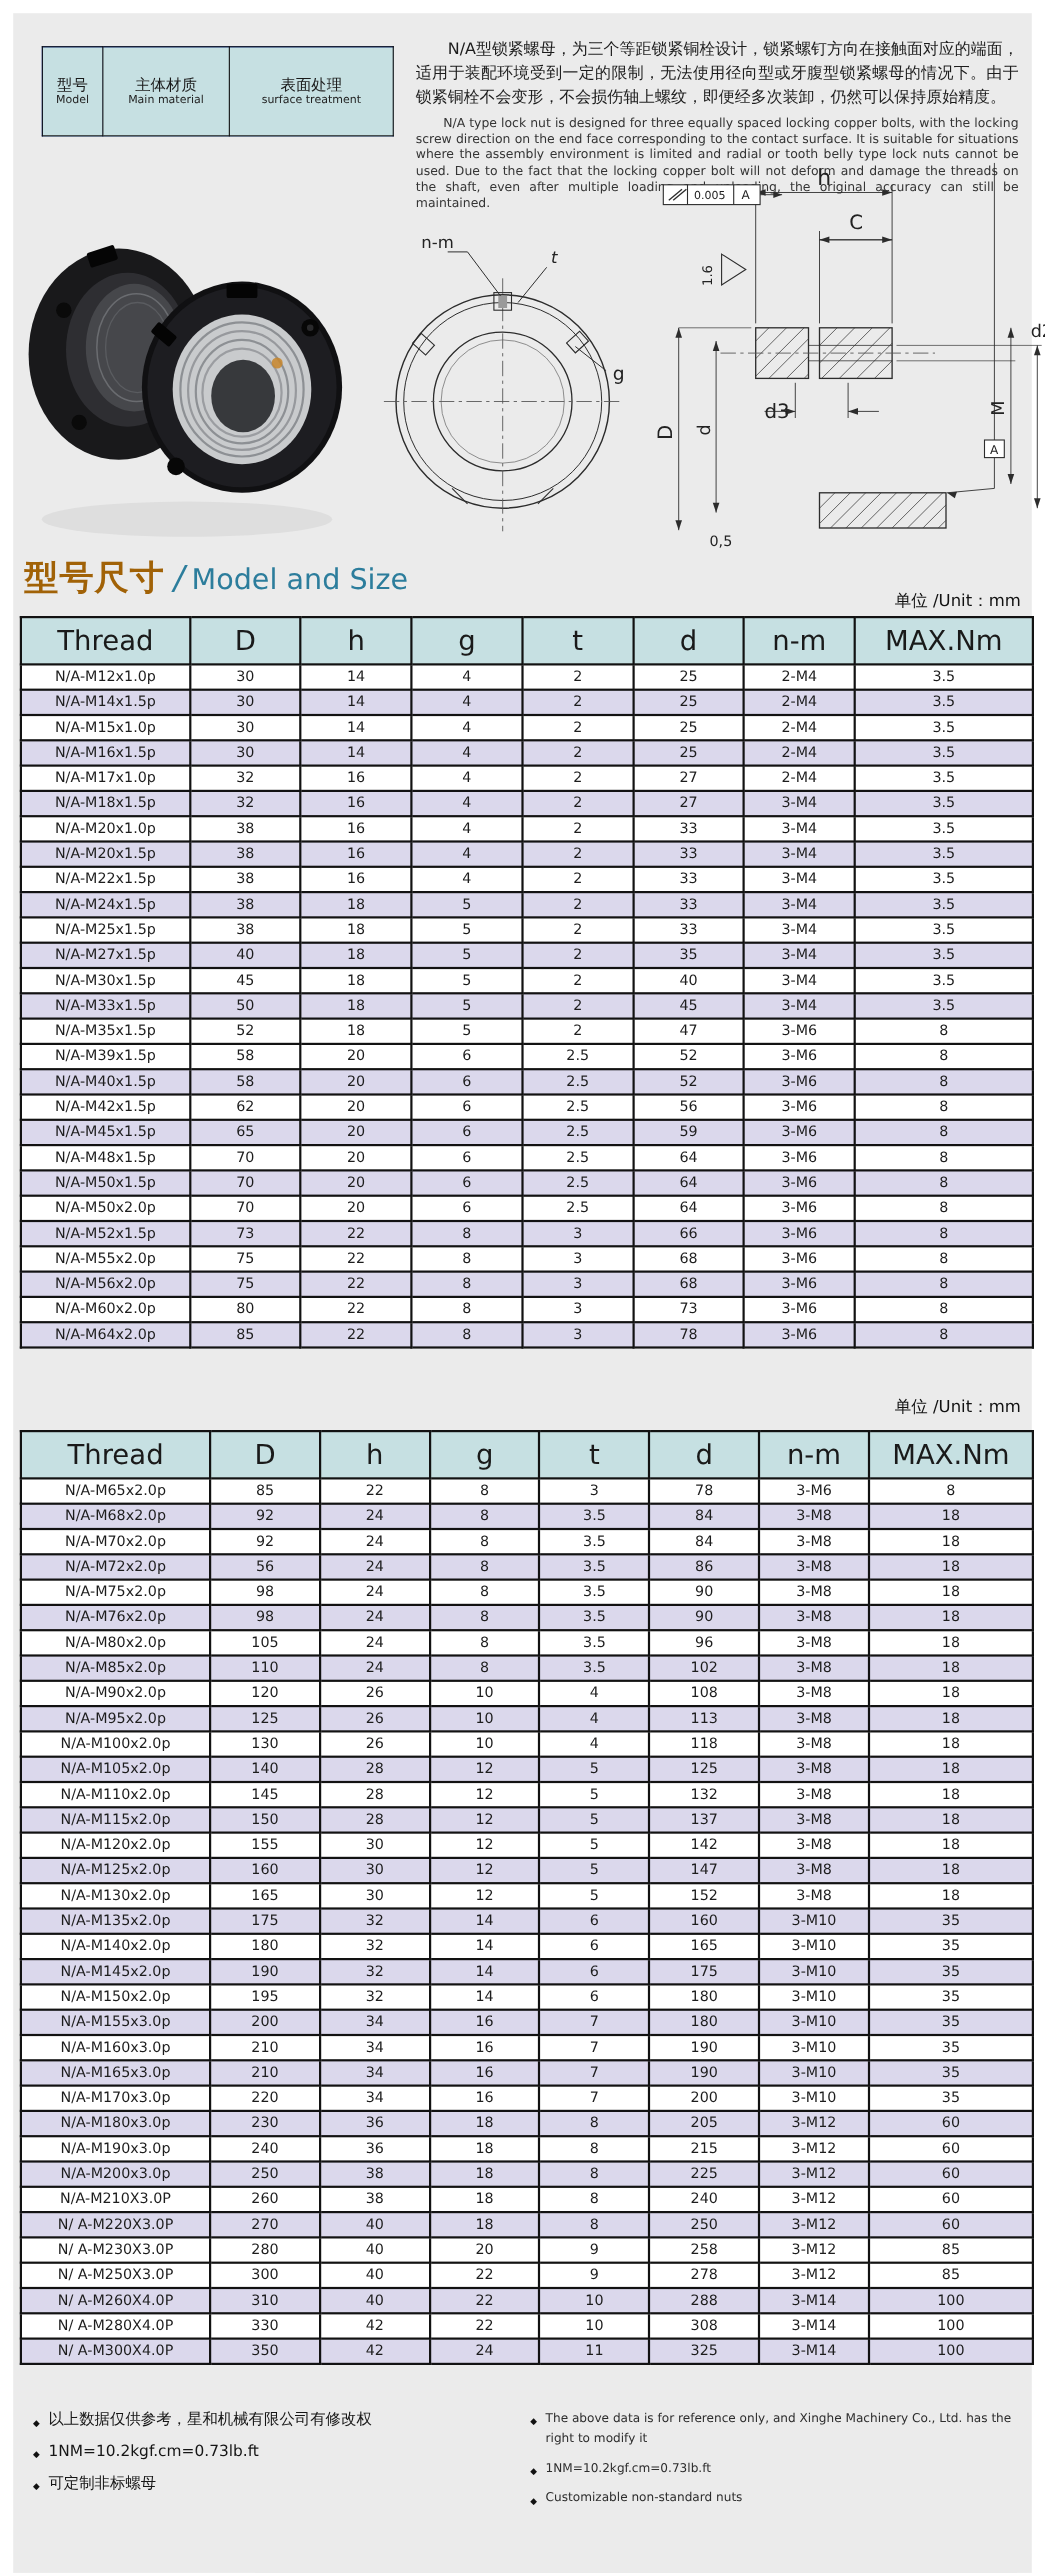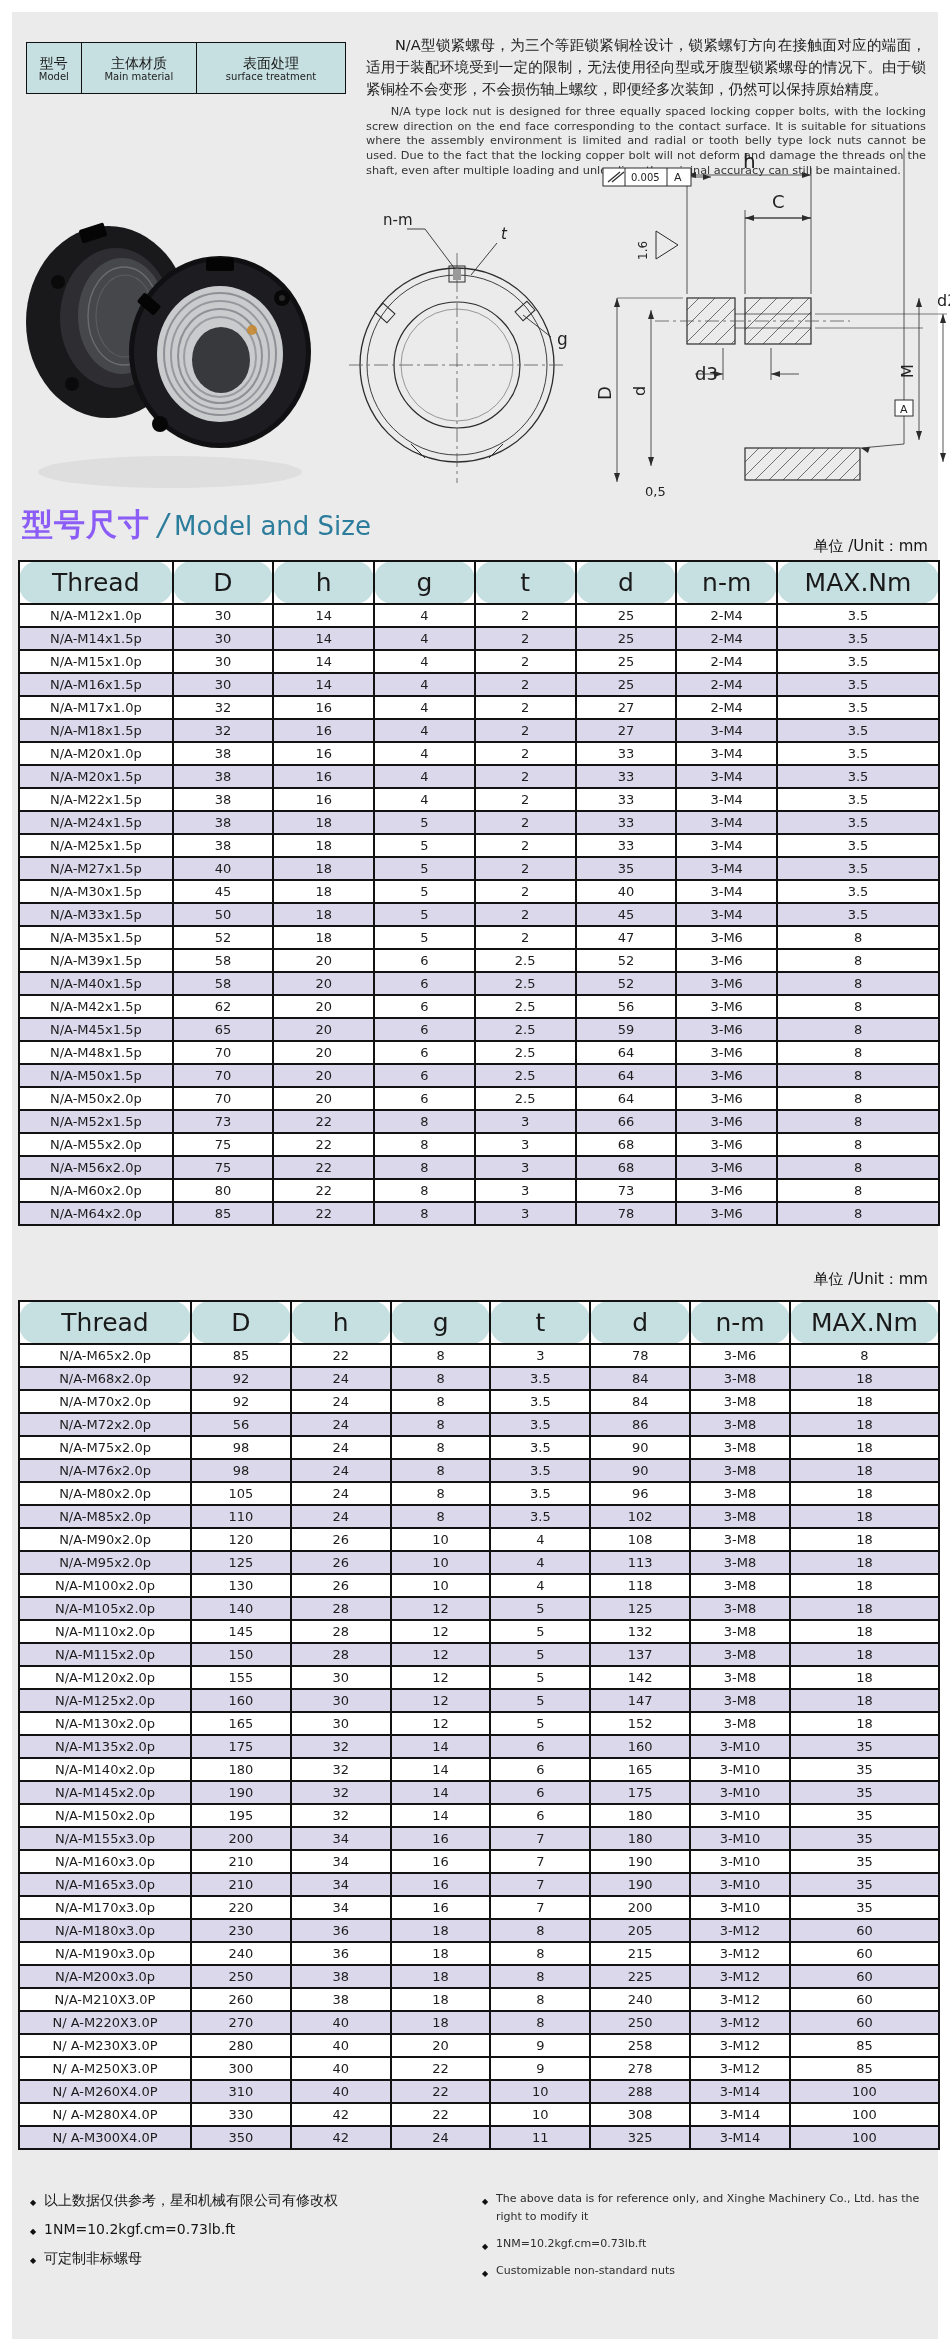--- a/index.html
+++ b/index.html
@@ -2,52 +2,52 @@
 <html><head>
 <meta charset="utf-8">
 <style>
   html,body{margin:0;padding:0;background:#fff;}
   .page{position:relative;width:950px;height:2339px;background:#ffffff;
         font-family:"DejaVu Sans","Liberation Sans",sans-serif;color:#1a1a1a;}
   .panel{position:absolute;left:12px;top:12px;width:926px;height:2327px;background:#ebebeb;}
 
   
   .top-row{position:absolute;left:14px;top:16px;width:900px;display:flex;gap:20px;}
-  .spec-table{border-collapse:collapse;margin-top:14px;width:320px;height:52px;
+  .spec-table{border-collapse:collapse;margin-left:12px;margin-top:14px;width:320px;height:82px;
               background:#1d4ed8;flex:0 0 auto;}
   .spec-table th,.spec-table td{border:1.8px solid #111;text-align:center;vertical-align:middle;padding:1px 2px;}
   .spec-table th{background:#c6e0e2;font-weight:normal;}
   .th-zh{font-size:14px;line-height:16px;}
   .th-en{font-size:10px;line-height:11px;color:#222;}
   .spec-table td{font-size:12.5px;height:28px;background:#fff;}
   .desc{flex:1;min-width:0;padding-top:6px;}
   .desc-zh{margin:0;font-size:14.5px;line-height:1.52;text-align:justify;text-indent:2em;color:#1c1c1c;}
   .desc-en{margin:5px 0 0 0;font-size:11.3px;line-height:1.3;text-align:justify;text-indent:2.2em;color:#353535;}
 
   
   .figures{position:absolute;left:8px;top:148px;width:912px;height:340px;display:flex;align-items:flex-end;}
   .fig{flex:0 0 auto;}
   svg text{font-family:"DejaVu Sans","Liberation Sans",sans-serif;fill:#222;}
 
   
   .title-row{position:absolute;left:10px;top:492px;width:908px;height:52px;}
-  .title-zh{font-size:31px;font-weight:bold;color:#8b5cf6;letter-spacing:1px;}
+  .title-zh{font-size:31px;font-weight:bold;color:#a16207;letter-spacing:1px;}
   .title-sep{font-size:30px;color:#2c7d9c;margin:0 6px 0 8px;font-style:italic;}
   .title-en{font-size:26px;color:#2c7d9c;text-align:right;}
   .unit-label{position:absolute;right:2px;bottom:0;font-size:15px;color:#111;}
   .unit-row2{position:absolute;left:10px;top:1258px;width:908px;height:24px;}
   .unit-row2 .unit-label{bottom:auto;top:0;}
 
   
   .dim-table{position:absolute;left:6px;width:922px;border-collapse:collapse;background:#fff;
              table-layout:fixed;}
   #table1{top:548px;}
   #table2{top:1288px;}
   .dim-table th,.dim-table td{border:2px solid #121212;text-align:center;vertical-align:middle;padding:0;}
-  .dim-table th{background:#c6e0e2;font-weight:normal;font-size:25px;height:41px;border-radius:19px;}
+  .dim-table th{background:#c6e0e2;font-weight:normal;font-size:25px;height:41px;}
   .dim-table td{font-size:13px;height:21px;color:#1d1d1d;}
   .dim-table tr.alt td{background:#dbd8ec;}
 
   
   .notes{position:absolute;left:18px;top:2178px;width:896px;display:flex;}
   .notes-col{list-style:none;margin:0;padding:0;}
   .notes-left{width:452px;}
   .notes-right{flex:1;}
   .notes-col li{position:relative;padding-left:14px;margin-bottom:9px;}
   .notes-col li .blt{position:absolute;left:0;top:3px;font-size:8px;color:#111;}

